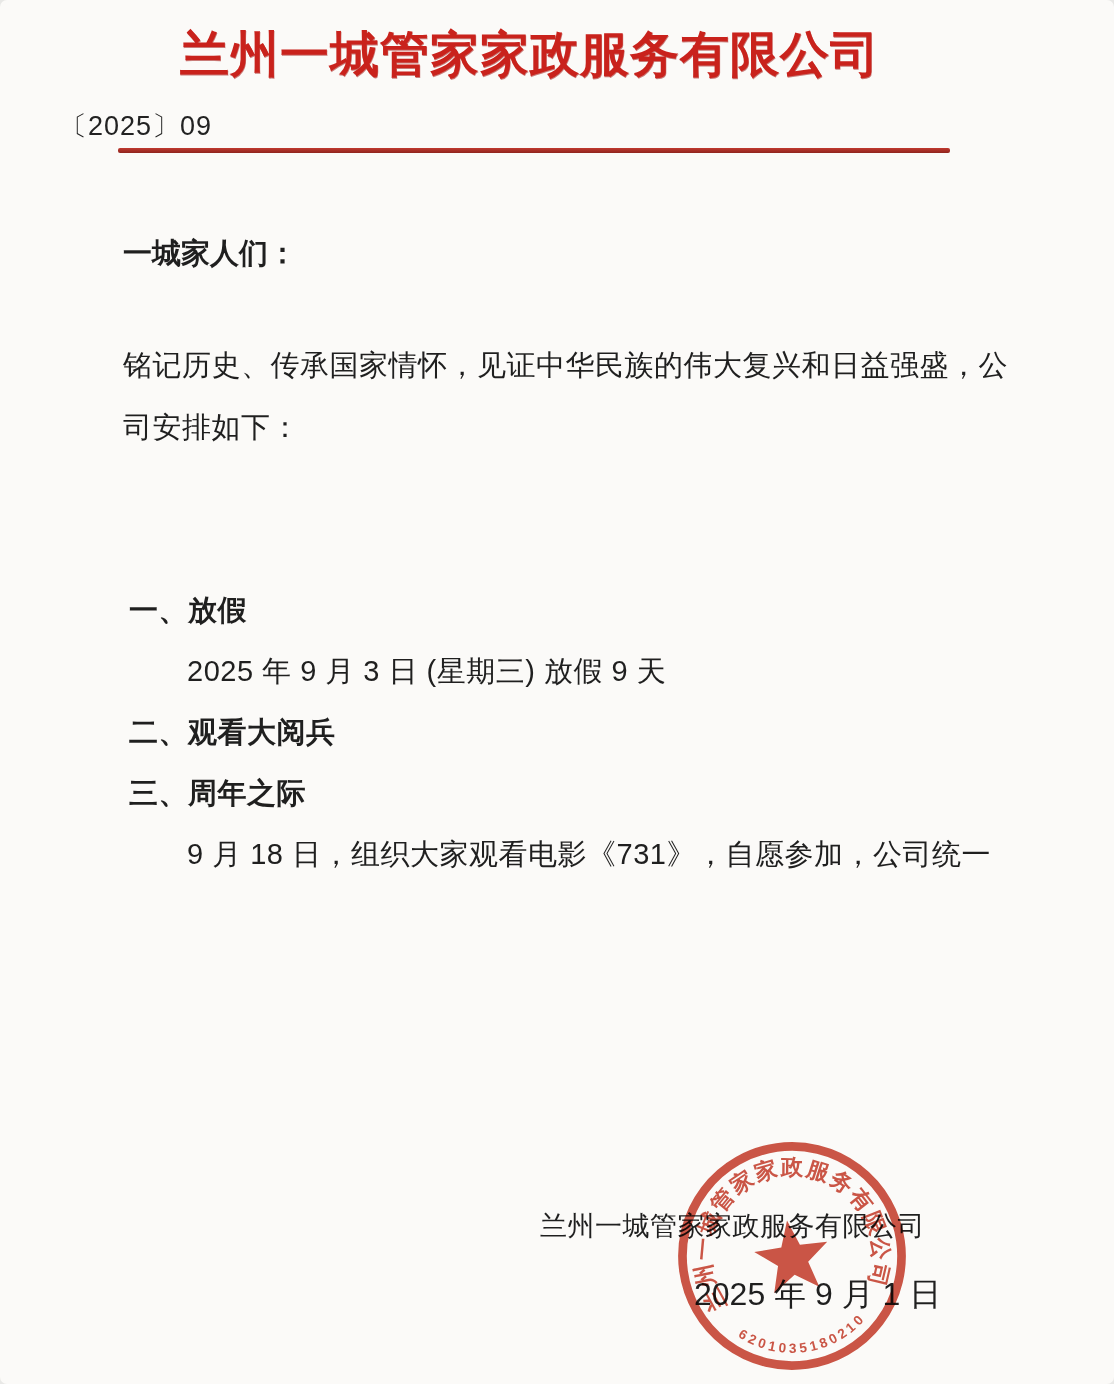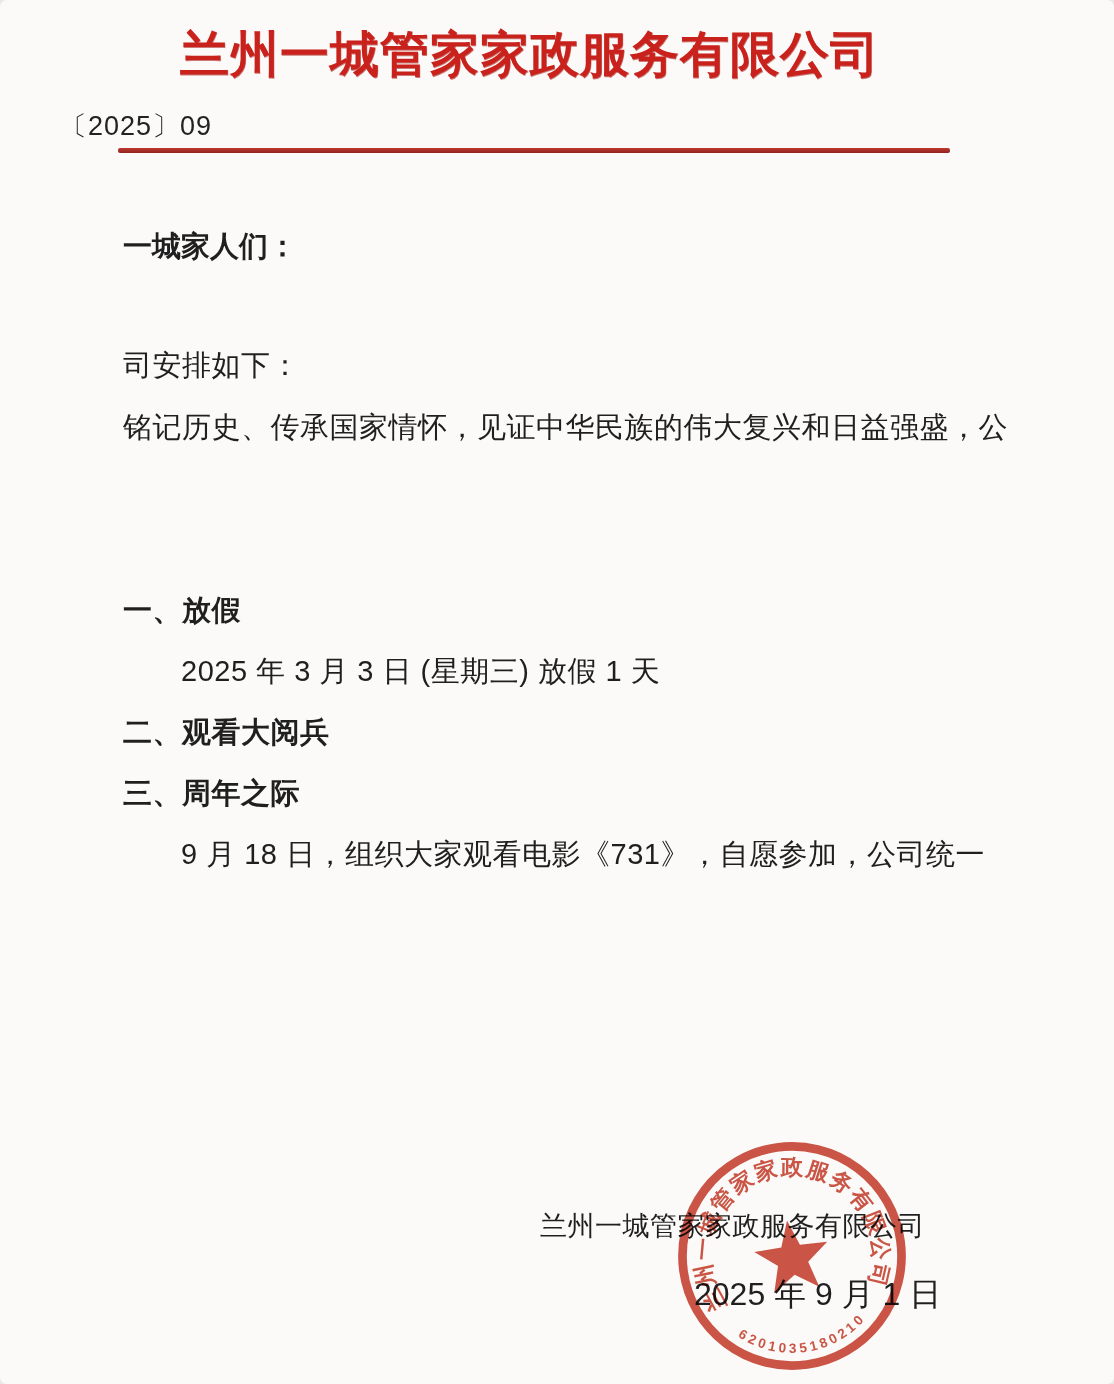--- a/index.html
+++ b/index.html
@@ -41,35 +41,35 @@
     left: 118px;
     top: 148px;
     width: 832px;
     height: 5px;
     background: linear-gradient(#c0392f, #8f241e);
     border-radius: 2px;
   }
   .salutation {
     position: absolute;
     left: 123px;
-    top: 215px;
+    top: 222px;
     width: 820px;
     line-height: 62px;
     font-size: 29px;
     font-weight: 600;
   }
   .intro {
     position: absolute;
     left: 123px;
     top: 334px;
     width: 830px;
   }
   .list {
     position: absolute;
-    left: 123px;
+    left: 129px;
     top: 580px;
     width: 830px;
   }
   .line { line-height: 62px; font-size: 29px; letter-spacing: 0.5px; white-space: nowrap; }
   .list .line { line-height: 61px; }
   .indent { padding-left: 58px; }
   .heading { font-weight: 600; }
   .sig-company {
     position: absolute;
     left: 540px;
@@ -120,27 +120,27 @@
 
   <div class="title">兰州一城管家家政服务有限公司</div>
 
   <div class="docnum">〔2025〕09</div>
 
   <div class="divider"></div>
 
   <div class="salutation">一城家人们：</div>
 
   <div class="intro">
+    <div class="line">铭记历史、传承国家情怀，见证中华民族的伟大复兴和日益强盛，公</div>
     <div class="line">司安排如下：</div>
-    <div class="line">铭记历史、传承国家情怀，见证中华民族的伟大复兴和日益强盛，公</div>
   </div>
 
   <div class="list">
     <div class="line heading">一、放假</div>
-    <div class="line indent">2025 年 3 月 3 日 (星期三) 放假 1 天</div>
+    <div class="line indent">2025 年 9 月 3 日 (星期三) 放假 9 天</div>
     <div class="line heading">二、观看大阅兵</div>
     <div class="line heading">三、周年之际</div>
     <div class="line indent">9 月 18 日，组织大家观看电影《731》，自愿参加，公司统一</div>
   </div>
 
   <div class="sig-company">兰州一城管家家政服务有限公司</div>
   <div class="sig-date">2025 年 9 月 1 日</div>
 
   <svg class="stamp" viewBox="0 0 260 260" xmlns="http://www.w3.org/2000/svg" aria-hidden="true">
     <defs>

